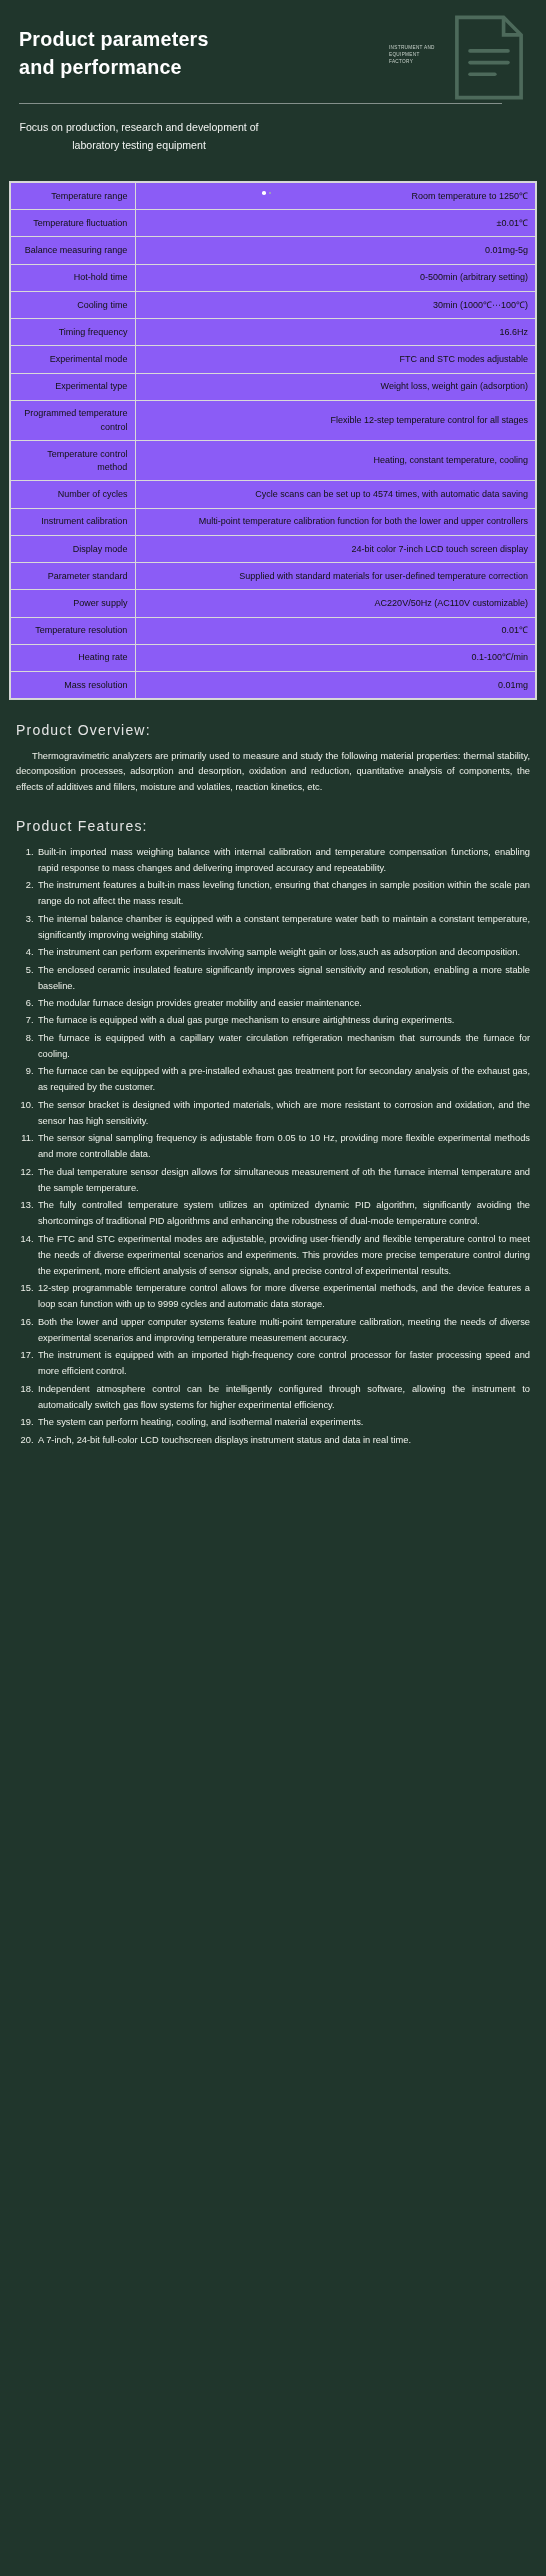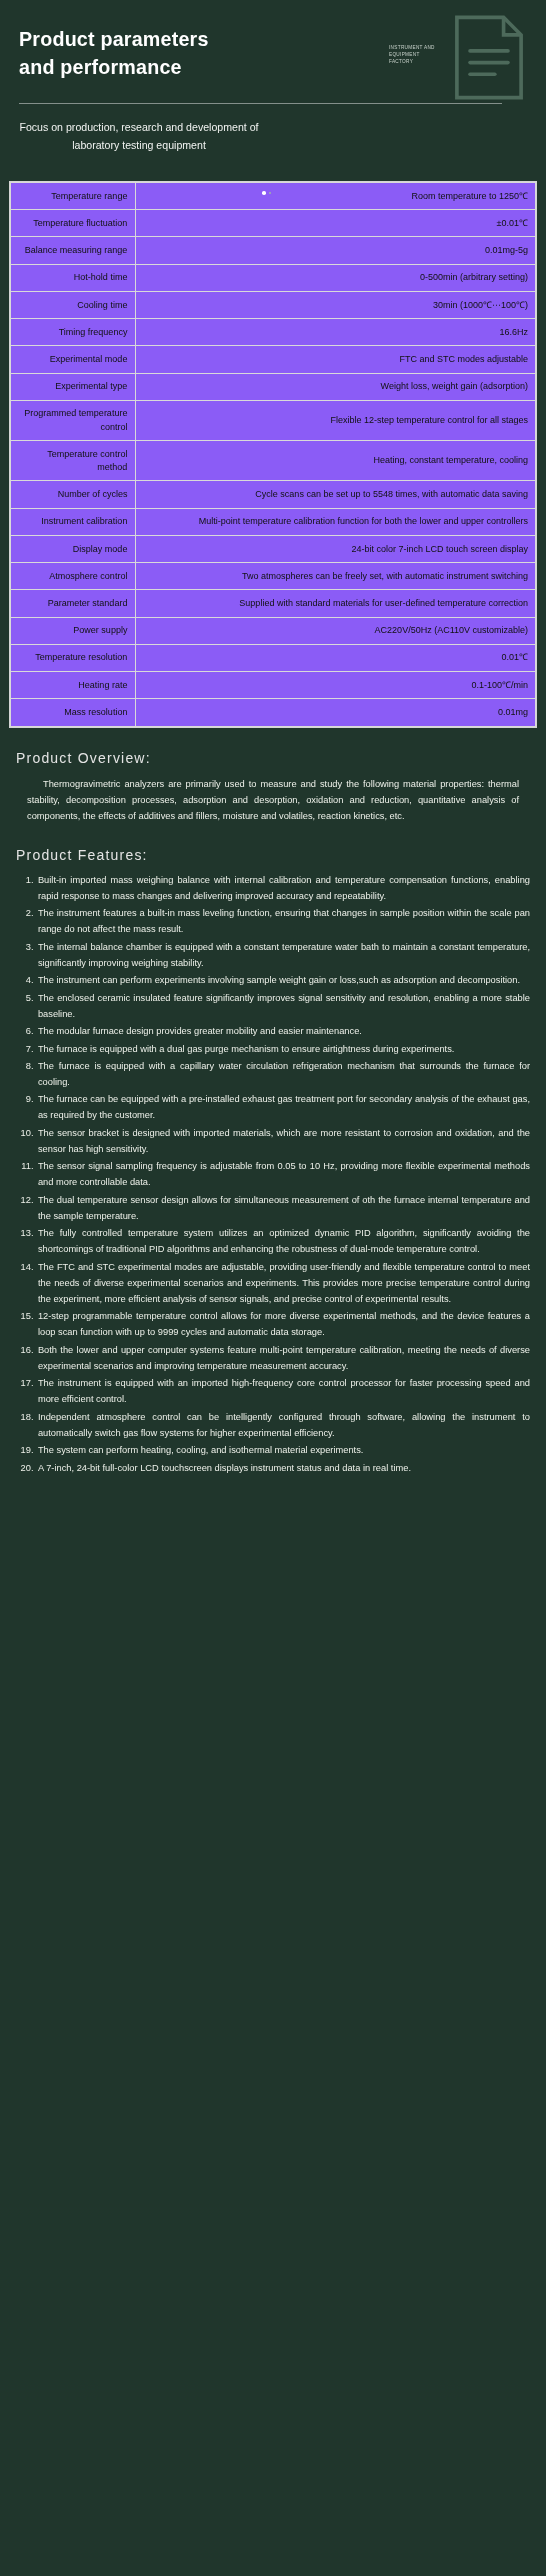--- a/index.html
+++ b/index.html
@@ -123,21 +123,21 @@
     color: #e5e5e5;
     letter-spacing: 1.2px;
     margin: 22px 0 10.2px 0;
   }
   .overview-p {
     font-size: 9.3px;
     line-height: 1.72;
     color: #eef1ea;
     text-indent: 16px;
     text-align: justify;
-    margin: 11px;
+    margin: 0;
   }
   ol.features {
     margin: 4.4px 0 0 0;
     padding-left: 19px;
     counter-reset: feat;
     list-style: none;
   }
   ol.features li {
     position: relative;
     font-size: 9.3px;
@@ -227,33 +227,29 @@
         <tr>
             <td class="k">Programmed temperature control</td>
             <td class="v">Flexible 12-step temperature control for all stages</td>
           </tr>
         <tr>
             <td class="k">Temperature control method</td>
             <td class="v">Heating, constant temperature, cooling</td>
           </tr>
         <tr>
             <td class="k">Number of cycles</td>
-            <td class="v">Cycle scans can be set up to 5548 times, with automatic data saving</td>
+            <td class="v">Cycle scans can be set up to 4574 times, with automatic data saving</td>
           </tr>
         <tr>
             <td class="k">Instrument calibration</td>
             <td class="v">Multi-point temperature calibration function for both the lower and upper controllers</td>
           </tr>
         <tr>
             <td class="k">Display mode</td>
             <td class="v">24-bit color 7-inch LCD touch screen display</td>
-          </tr>
-        <tr>
-            <td class="k">Atmosphere control</td>
-            <td class="v">Two atmospheres can be freely set, with automatic instrument switching</td>
           </tr>
         <tr>
             <td class="k">Parameter standard</td>
             <td class="v">Supplied with standard materials for user-defined temperature correction</td>
           </tr>
         <tr>
             <td class="k">Power supply</td>
             <td class="v">AC220V/50Hz (AC110V customizable)</td>
           </tr>
         <tr>

